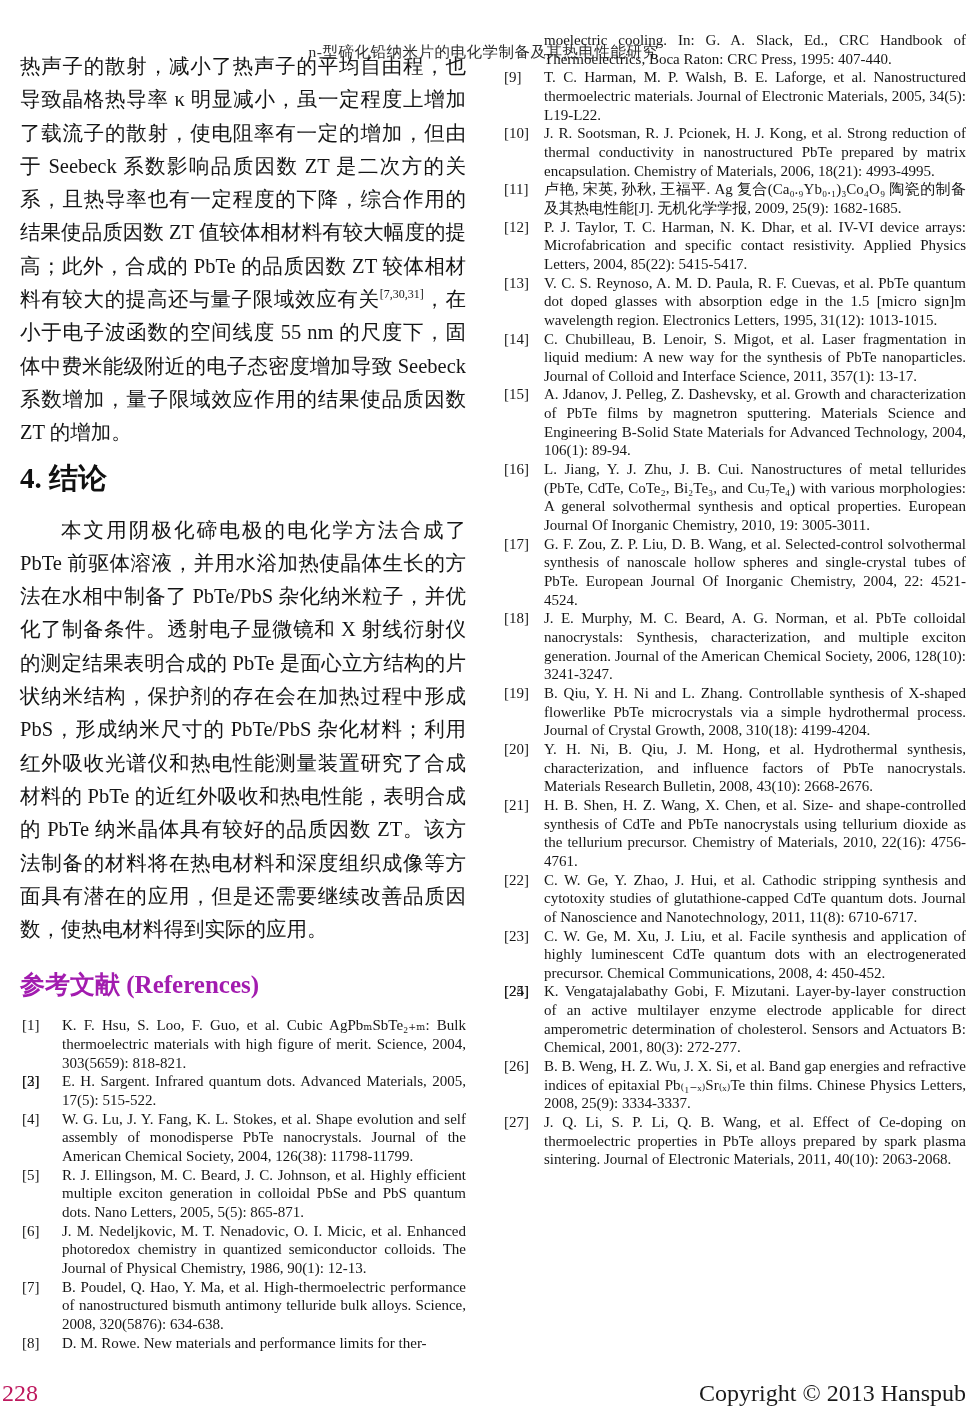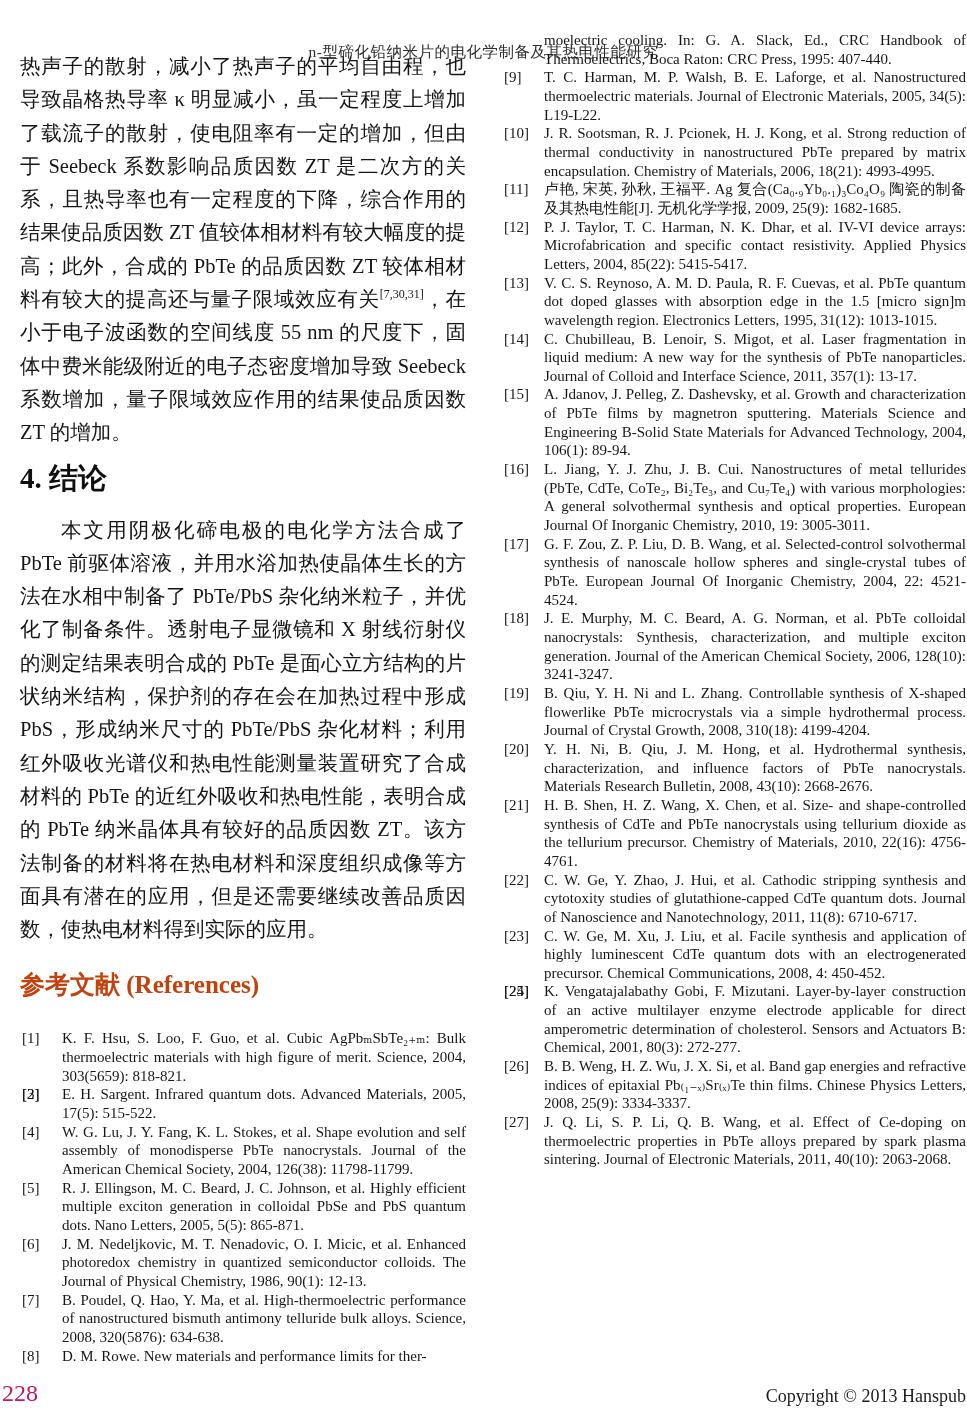--- a/index.html
+++ b/index.html
@@ -40,24 +40,24 @@
   .indent-first { text-indent: 41px; }
   .section-heading {
     margin-top: 9px;
     margin-bottom: 15px;
     font-size: 29px;
     font-weight: bold;
     color: #101010;
   }
   .refs-heading {
     margin-top: 22px;
-    margin-bottom: 28px;
+    margin-bottom: 15px;
     font-size: 25px;
     font-weight: bold;
-    color: #c2410c;
+    color: #a21caf;
   }
   .ref-list { display: block; }
   .ref {
     position: relative;
     padding-left: 42px;
     font-size: 15px;
     line-height: 18.65px;
     text-align: justify;
     color: #161616;
   }
@@ -77,21 +77,21 @@
     position: absolute;
     left: 2px;
     bottom: 7px;
     font-size: 24px;
     color: #be185d;
   }
   .footer-copyright {
     position: absolute;
     right: 1px;
     bottom: 7px;
-    font-size: 18px;
+    font-size: 24px;
     color: #1a1a1a;
   }
 </style>
 </head>
 <body>
 
 <div class="page">
 
   <div class="running-header">
     <span>n-型碲化铅纳米片的电化学制备及其热电性能研究</span>

